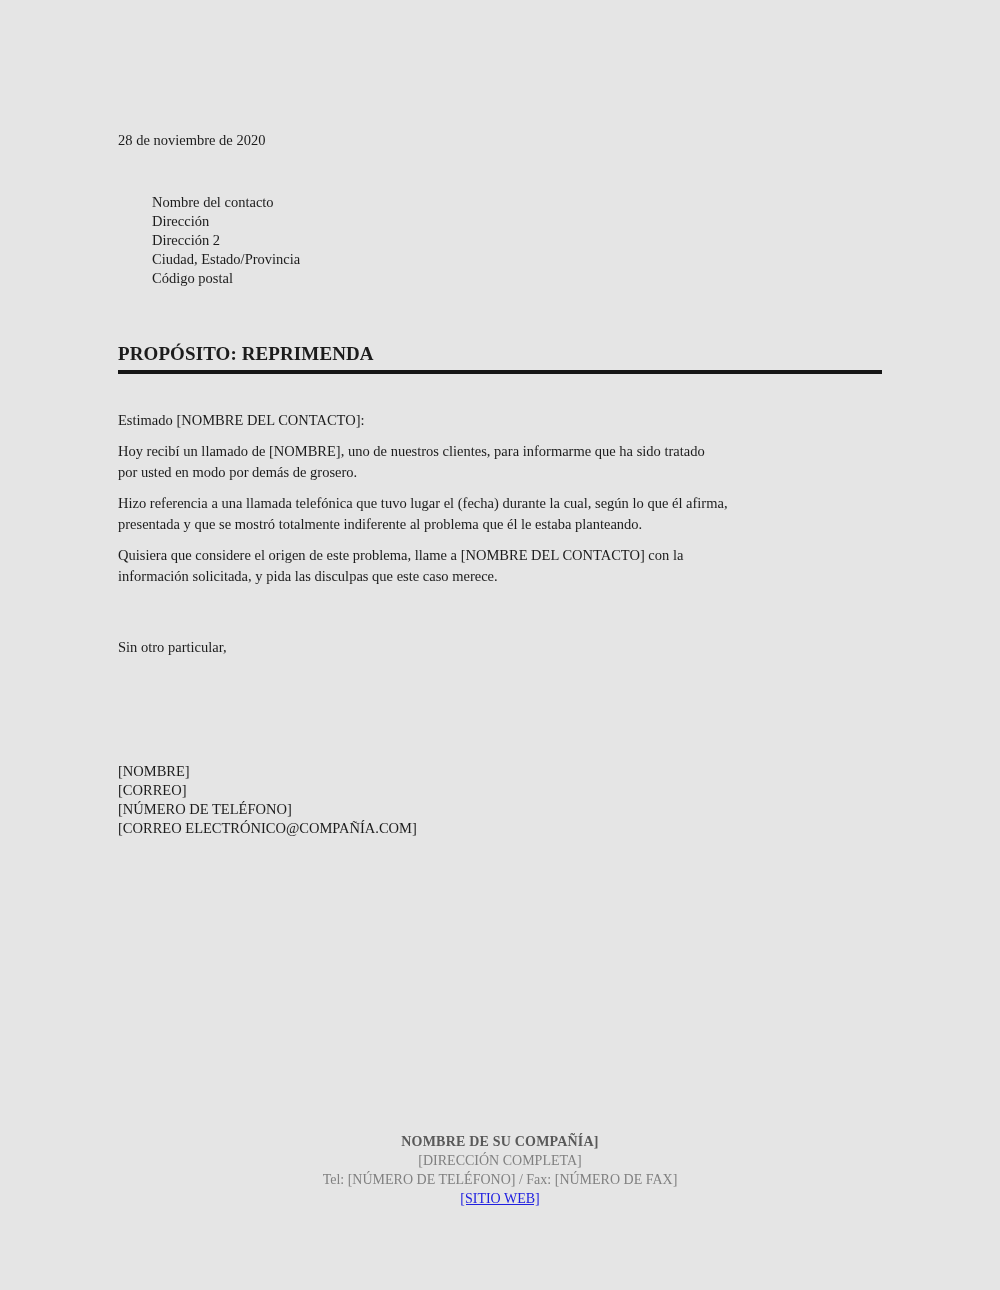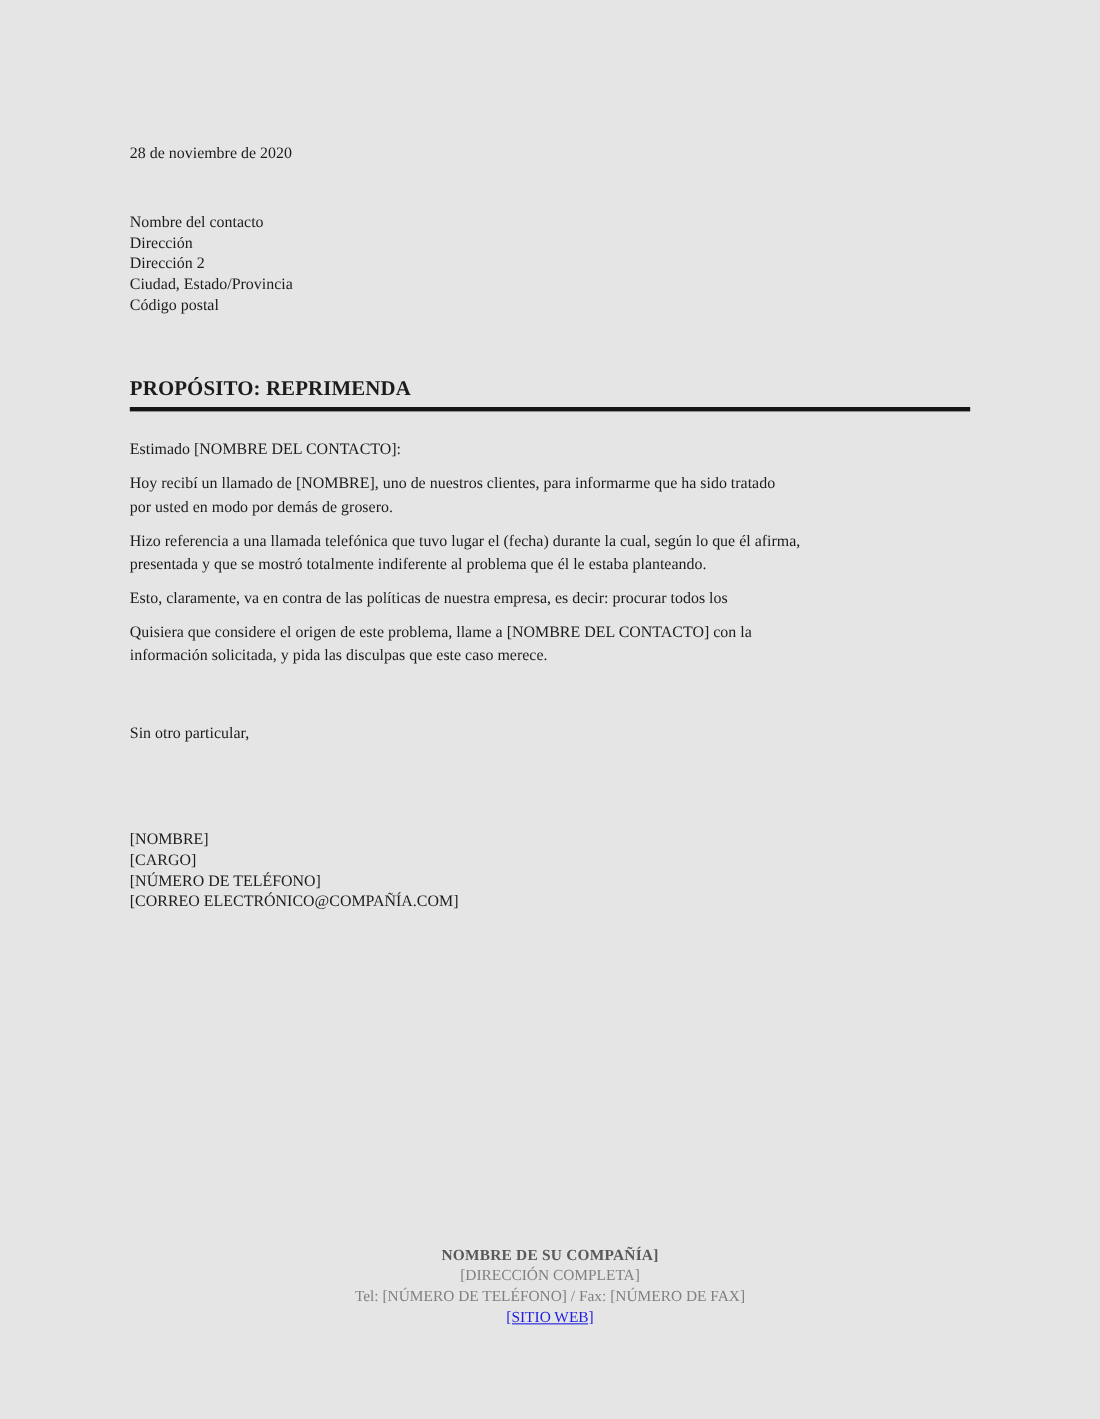--- a/index.html
+++ b/index.html
@@ -25,49 +25,50 @@
     font-size: 14.5px;
   }
   .date {
     line-height: 19px;
   }
   .recipient {
     margin-top: 43px;
   }
   .recipient > div {
     line-height: 19px;
+    margin-left: 34px;
   }
   .subject {
     margin-top: 57px;
     font-weight: bold;
     font-size: 19px;
     line-height: 17px;
     letter-spacing: 0.1px;
   }
   .rule {
     margin-top: 8px;
     height: 4px;
     background: #161616;
   }
   .salutation {
-    margin-top: 25px;
+    margin-top: 36px;
     line-height: 21px;
   }
   .para {
     margin-top: 10px;
   }
   .para > div {
     line-height: 21px;
   }
   .closing {
     margin-top: 50px;
     line-height: 21px;
   }
   .signature {
-    margin-top: 76px;
+    margin-top: 104px;
   }
   .signature > div {
     line-height: 19px;
   }
   .footer {
     position: absolute;
     top: 1132px;
     left: 0;
     width: 1000px;
     text-align: center;
@@ -118,33 +119,32 @@
       <div>Hoy recibí un llamado de [NOMBRE], uno de nuestros clientes, para informarme que ha sido tratado</div>
       <div>por usted en modo por demás de grosero.</div>
     </div>
 
     <div class="para">
       <div>Hizo referencia a una llamada telefónica que tuvo lugar el (fecha) durante la cual, según lo que él afirma,</div>
       <div>presentada y que se mostró totalmente indiferente al problema que él le estaba planteando.</div>
     </div>
 
     <div class="para">
-      <div>Esto, claramente, va en contra de las políticas de nuestra empresa, es decir: procurar todos los</div>
     </div>
 
     <div class="para">
       <div>Quisiera que considere el origen de este problema, llame a [NOMBRE DEL CONTACTO] con la</div>
       <div>información solicitada, y pida las disculpas que este caso merece.</div>
     </div>
 
     <div class="closing">Sin otro particular,</div>
 
     <div class="signature">
       <div>[NOMBRE]</div>
-      <div>[CARGO]</div>
+      <div>[CORREO]</div>
       <div>[NÚMERO DE TELÉFONO]</div>
       <div>[CORREO ELECTRÓNICO@COMPAÑÍA.COM]</div>
     </div>
 
   </div>
 
   <div class="footer">
     <div class="company">NOMBRE DE SU COMPAÑÍA]</div>
     <div class="muted">[DIRECCIÓN COMPLETA]</div>
     <div class="muted">Tel: [NÚMERO DE TELÉFONO] / Fax: [NÚMERO DE FAX]</div>

